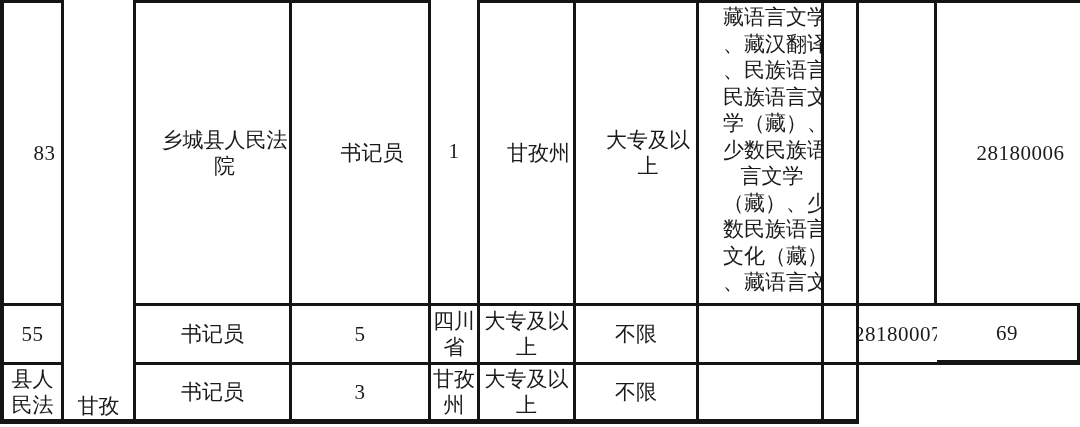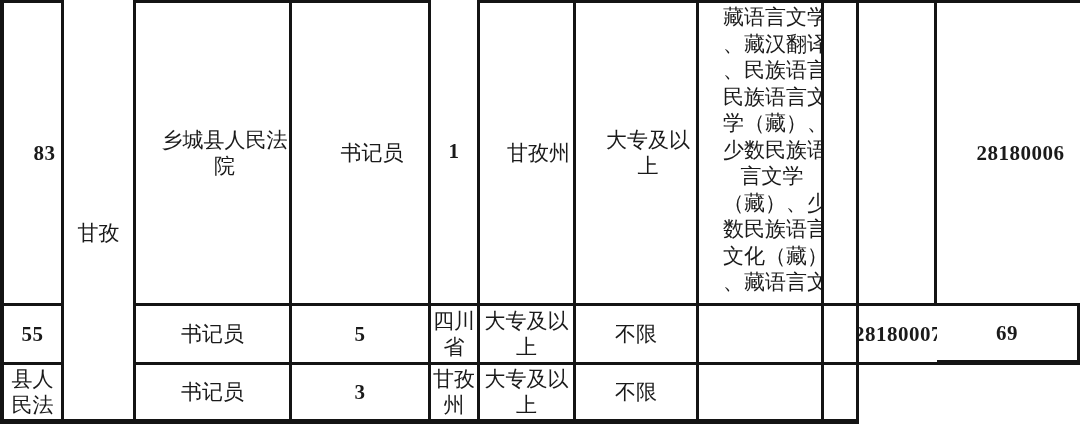--- a/index.html
+++ b/index.html
@@ -29,38 +29,38 @@
     line-height:1.25;
     text-align:center;
     overflow:hidden;
   }
   .cell.toprule { border-top:3px solid #141414;padding-left:24px; }
   .cell.no-right { border-right:none; }
   .cell.botrule { border-bottom:5px solid #141414; }
   
   .region-cell {
     grid-column:2; grid-row:1 / span 4;
-    align-items:center;
+    align-items:flex-end;
     padding-top:47px;
     border-bottom:5px solid #141414;
   }
   
   .major-cell {
     display:block;
     padding-top:1px;
     overflow:hidden;
   }
   .major-line {
     display:block;
     line-height:26.5px;
     font-size:21px;
     text-align:center;
     white-space:nowrap;
   }
-  .num { letter-spacing:0.5px;font-weight:bold; }
+  .num { letter-spacing:0.5px; }
 </style>
 </head>
 <body>
 
 <div class="screen">
   <div class="jobtable">
 
     <div class="cell toprule">
         <span class="num">83</span>
       </div>

